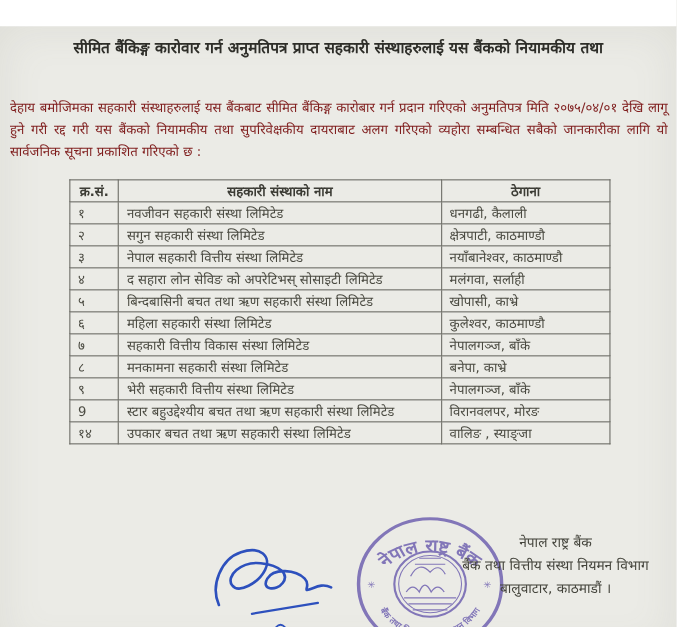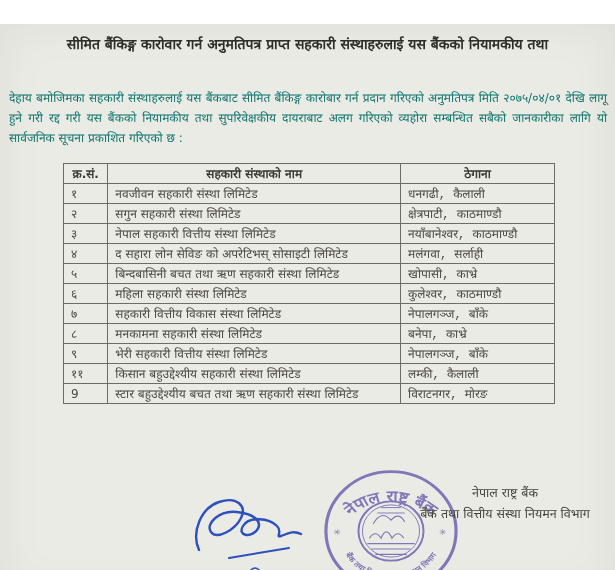--- a/index.html
+++ b/index.html
@@ -19,42 +19,42 @@
     font-weight:bold;
     font-size:14px;
     line-height:23px;
     color:#2e2e29;
   }
   .intro{
     margin:32px 8px 0 9px;
     font-size:12px;
     line-height:20px;
     text-align:justify;
-    color:#0f766e;
+    color:#7f1d1d;
   }
   table.coop{
     margin:15px 0 0 63px;
     border-collapse:collapse;
     width:492px;
     font-size:12px;
     color:#4a4a41;
   }
   table.coop td, table.coop th{
     border:1px solid #6d6d66;
     padding:1px 7px;
     height:16px;
     font-weight:normal;
     text-align:left;
     white-space:nowrap;
     overflow:hidden;
   }
   table.coop th{font-weight:bold;text-align:center;color:#3c3c35;}
   td.sn{width:30px;text-align:center;}
   td.nm{width:286px;}
-  td.ad{width:146px;font-family:Liberation Mono, monospace;}
+  td.ad{width:146px;}
   .sign-area{position:absolute;left:0;top:440px;width:615px;height:130px;}
   .signature{position:absolute;left:185px;top:28px;}
   .stamp{position:absolute;left:322px;top:4px;}
   .signoff{
     position:absolute;
     left:400px;top:18px;width:210px;
     text-align:center;
     font-size:12.5px;
     line-height:21px;
     color:#44443c;
@@ -121,28 +121,28 @@
         <td class="sn">८</td>
         <td class="nm">मनकामना सहकारी संस्था लिमिटेड</td>
         <td class="ad">बनेपा, काभ्रे</td>
       </tr>
       <tr>
         <td class="sn">९</td>
         <td class="nm">भेरी सहकारी वित्तीय संस्था लिमिटेड</td>
         <td class="ad">नेपालगञ्ज, बाँके</td>
       </tr>
       <tr>
-        <td class="sn">११</td>
-        <td class="nm">किसान बहुउद्देश्यीय सहकारी संस्था लिमिटेड</td>
-        <td class="ad">लम्की, कैलाली</td>
+        <td class="sn">9</td>
+        <td class="nm">स्टार बहुउद्देश्यीय बचत तथा ऋण सहकारी संस्था लिमिटेड</td>
+        <td class="ad">विरानवलपर, मोरङ</td>
       </tr>
       <tr>
-        <td class="sn">9</td>
-        <td class="nm">स्टार बहुउद्देश्यीय बचत तथा ऋण सहकारी संस्था लिमिटेड</td>
-        <td class="ad">विराटनगर, मोरङ</td>
+        <td class="sn">१४</td>
+        <td class="nm">उपकार बचत तथा ऋण सहकारी संस्था लिमिटेड</td>
+        <td class="ad">वालिङ , स्याङ्जा</td>
       </tr>
     </tbody>
   </table>
 
   <div class="sign-area">
 
     <svg class="signature" width="140" height="95" viewBox="0 0 140 95">
       <g fill="none" stroke-linecap="round" stroke="#2d50bd">
         <path stroke-width="2.4" d="M14,58 C6,40 16,16 34,10 C52,4 62,14 56,26 C50,38 32,48 26,40 C20,32 34,18 52,20 C70,22 78,30 72,38 C66,46 52,44 58,34 C64,24 84,26 92,34 C98,40 90,46 96,44 C102,42 108,38 116,42"></path>
         <path stroke-width="2" d="M44,66 L104,56"></path>
@@ -170,19 +170,20 @@
       <text font-size="8.2" font-weight="bold" fill="#7467b2" font-family="DejaVu Sans, sans-serif">
         <textPath href="#arcBot" startOffset="50%" text-anchor="middle">बैंक तथा वित्तीय संस्था नियमन विभाग</textPath>
       </text>
       <text x="12" y="74" font-size="9" fill="#7467b2">✳</text>
       <text x="119" y="74" font-size="9" fill="#7467b2">✳</text>
     </svg>
 
     <div class="signoff">
       <div>नेपाल राष्ट्र बैंक</div>
       <div>बैंक तथा वित्तीय संस्था नियमन विभाग</div>
+      <div>बालुवाटार, काठमाडौं ।</div>
     </div>
 
   </div>
 
   <div class="page-bottom-edge"></div>
 
 </div>
 
 </body></html>

